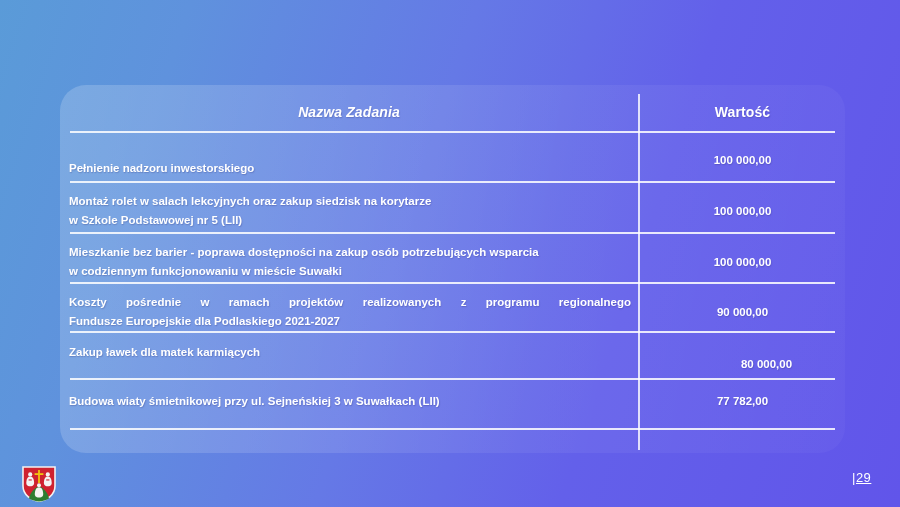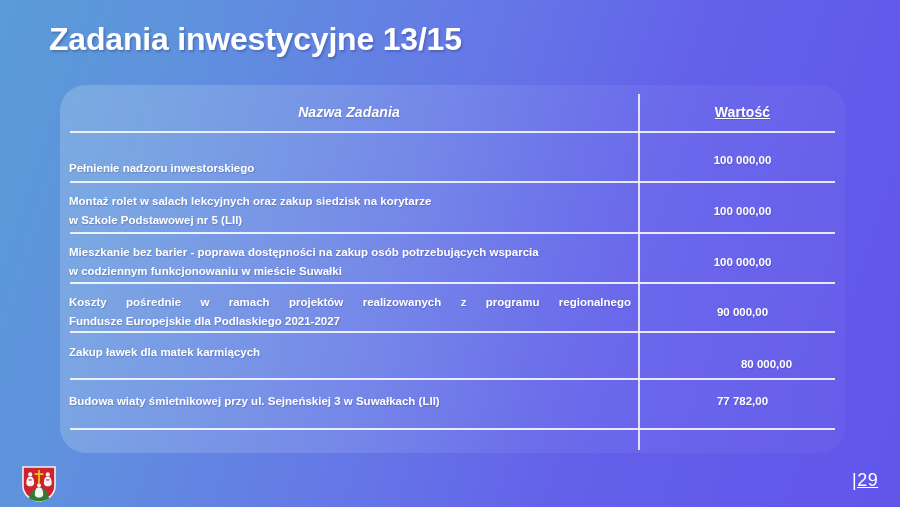--- a/index.html
+++ b/index.html
@@ -127,41 +127,40 @@
     font-size: 12.5px;
     font-weight: bold;
     color: #ffffff;
     text-shadow: 0.6px 0.6px 1.2px rgba(40,40,110,0.28);
     white-space: nowrap;
   }
   #page-number {
     position: absolute;
     left: 852px;
     top: 470px;
-    font-size: 18px;
+    font-size: 13px;
     font-weight: normal;
     color: #ffffff;
     letter-spacing: 0.5px;
     text-decoration: underline;
   }
 </style>
 </head>
 <body>
 
 <div id="slide">
 
-  <div id="slide-title">Zadania inwestycyjne 13/15</div>
 
   <div id="table-card">
 
     <div id="column-separator"></div>
 
     <div class="row">
       <div class="cell-name center head-text" style="top:18px;font-style:italic;">Nazwa Zadania</div>
-      <div class="cell-value head-text" style="top:18px;text-decoration:underline;">Wartość</div>
+      <div class="cell-value head-text" style="top:18px;">Wartość</div>
       <div class="row-divider" style="top:46px;"></div>
     </div>
 
     <div class="row">
       <div class="cell-name" style="top:66px;margin-top:8px;">Pełnienie nadzoru inwestorskiego</div>
       <div class="cell-value" style="top:66px;">100 000,00</div>
       <div class="row-divider" style="top:96px;"></div>
     </div>
 
     <div class="row">

